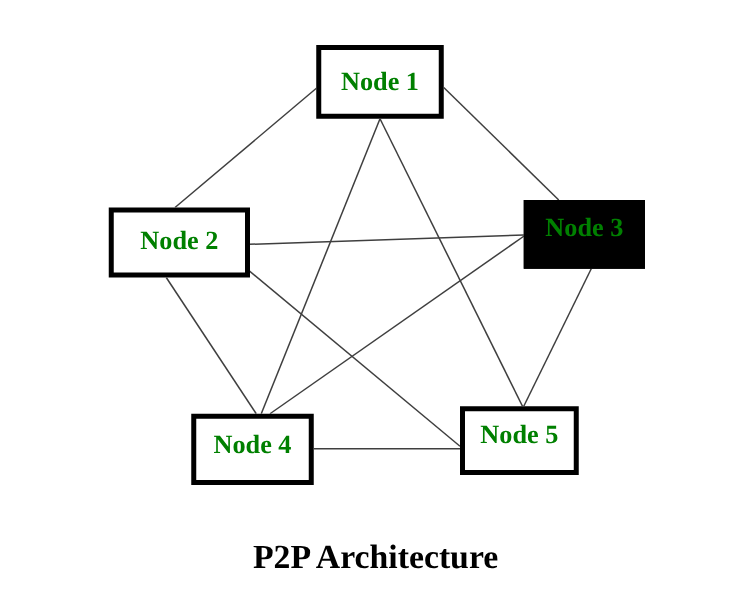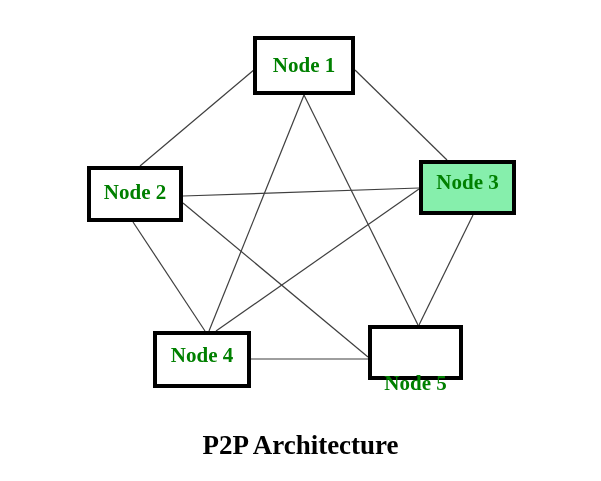--- a/index.html
+++ b/index.html
@@ -61,25 +61,25 @@
       <line x1="133" y1="222" x2="205" y2="331" stroke="#3f3f3f" stroke-width="1.2"></line>
       <line x1="183" y1="203" x2="368" y2="357" stroke="#3f3f3f" stroke-width="1.2"></line>
       <line x1="419" y1="189" x2="216" y2="331" stroke="#3f3f3f" stroke-width="1.2"></line>
       <line x1="473" y1="215" x2="419" y2="325" stroke="#3f3f3f" stroke-width="1.2"></line>
       <line x1="251" y1="359" x2="368" y2="359" stroke="#3f3f3f" stroke-width="1.2"></line>
     </svg>
   <div class="diagram-title" style="color: rgb(0, 0, 0);">P2P Architecture</div>
 <div class="node-box" style="left: 253px; top: 36px; width: 102px; height: 59px; background: rgb(255, 255, 255); border-color: rgb(0, 0, 0);">
       <span class="node-label" style="color: rgb(0, 128, 0); padding-top: 13px;">Node 1</span>
     </div>
-    <div class="node-box" style="left: 87px; top: 166px; width: 96px; height: 56px; background: rgb(255, 255, 255); border-color: rgb(0, 0, 0);">
+    <div class="node-box" style="left: 87px; top: 166px; width: 113px; height: 56px; background: rgb(255, 255, 255); border-color: rgb(0, 0, 0);">
       <span class="node-label" style="color: rgb(0, 128, 0); padding-top: 10px;">Node 2</span>
     </div>
-    <div class="node-box" style="left: 419px; top: 160px; width: 97px; height: 55px; background: #86efac; border-color: rgb(0, 0, 0);">
+    <div class="node-box" style="left: 419px; top: 160px; width: 97px; height: 55px; background: #000000; border-color: rgb(0, 0, 0);">
       <span class="node-label" style="color: rgb(0, 128, 0); padding-top: 6px;">Node 3</span>
     </div>
     <div class="node-box" style="left: 153px; top: 331px; width: 98px; height: 57px; background: rgb(255, 255, 255); border-color: rgb(0, 0, 0);">
       <span class="node-label" style="color: rgb(0, 128, 0); padding-top: 8px;">Node 4</span>
     </div>
     <div class="node-box" style="left: 368px; top: 325px; width: 95px; height: 55px; background: rgb(255, 255, 255); border-color: rgb(0, 0, 0);">
-      <span class="node-label" style="color: rgb(0, 128, 0); padding-top: 6px; margin-top: 36px;">Node 5</span>
+      <span class="node-label" style="color: rgb(0, 128, 0); padding-top: 6px;">Node 5</span>
     </div>
   </div>
 
 </body></html>

